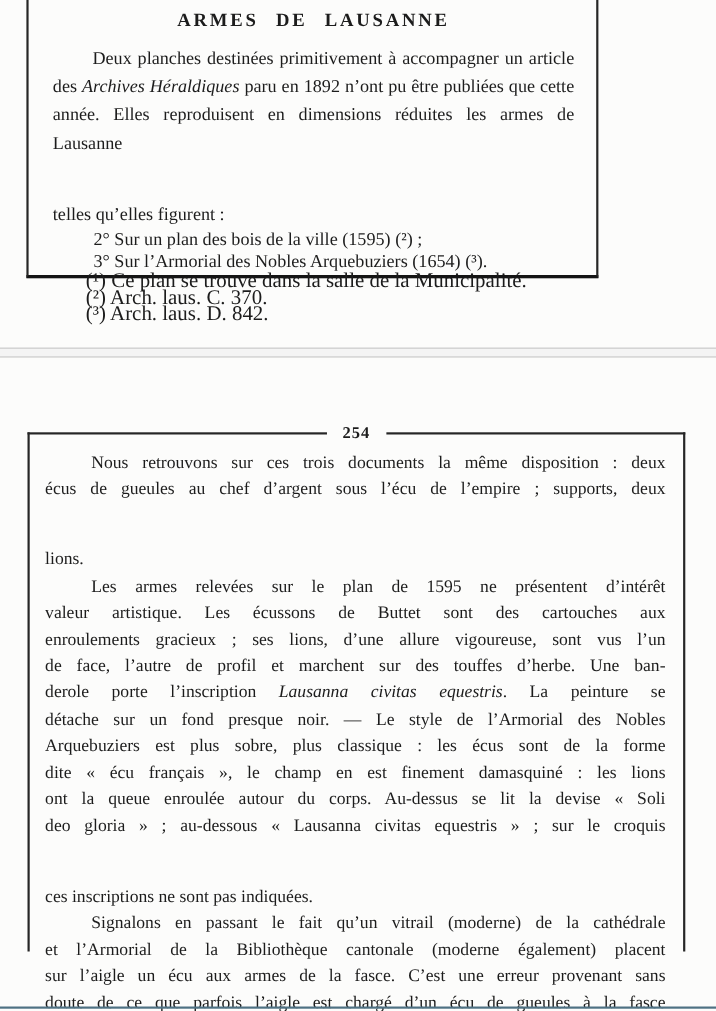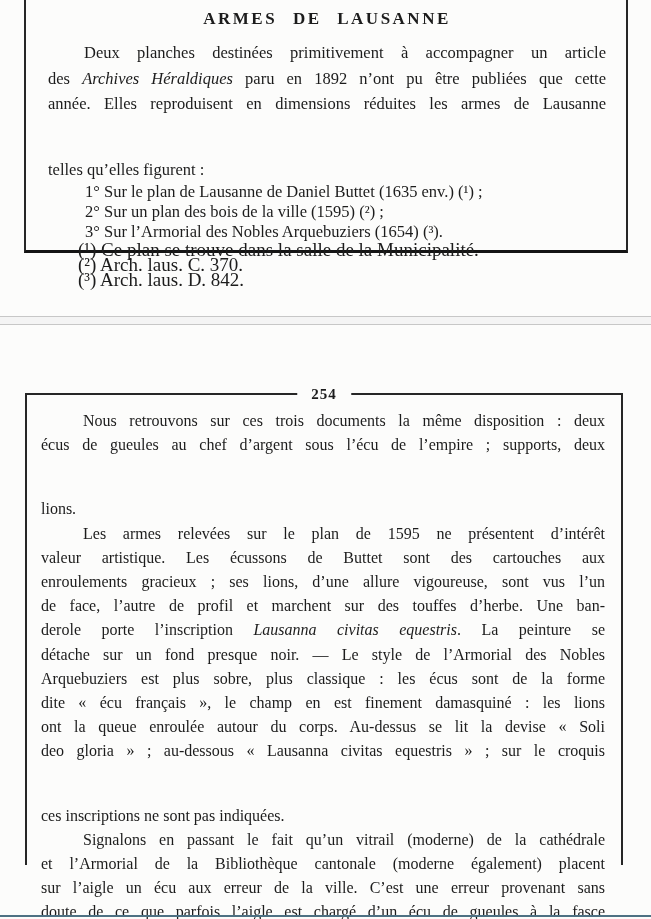--- a/index.html
+++ b/index.html
@@ -6,21 +6,21 @@
     --paper:#fcfcfb; --ink:#1c1c1c; --rule:#262626;
     --band:#f4f4f4; --band-border:#c7c7c7; --scan-line:#4e7183;
   }
   *{margin:0;padding:0;box-sizing:border-box;}
   html,body{background:#fff;}
   body{width:651px;height:919px;position:relative;overflow:hidden;
        font-family:"Liberation Serif","DejaVu Serif",serif;color:var(--ink);}
   .scan{position:absolute;inset:0;background:var(--paper);}
 
   
-  .top-box{position:absolute;left:24px;top:0;width:604px;height:253px;
+  .top-box{position:absolute;left:24px;top:0;width:520px;height:253px;
     border-left:2px solid var(--rule);border-right:2px solid var(--rule);
     border-bottom:3px solid #141414;
     padding:8px 20px 0 22px;}
   .title{font-size:17px;font-weight:bold;text-align:center;
     letter-spacing:2.5px;word-spacing:9px;line-height:22px;margin-bottom:10px;}
 
   .para{font-size:16.5px;line-height:25.5px;}
   .justify .line{text-align:justify;text-align-last:justify;}
   .justify .line.endline{text-align-last:left;margin-top:40px;}
   .line.first{text-indent:42px;}
@@ -64,21 +64,20 @@
 
   <section class="top-box">
     <h1 class="title">ARMES DE LAUSANNE</h1>
     <div class="para justify">
         <div class="line first">Deux planches destinées primitivement à accompagner un article</div>
         <div class="line">des <i>Archives Héraldiques</i> paru en 1892 n’ont pu être publiées que cette</div>
         <div class="line">année. Elles reproduisent en dimensions réduites les armes de Lausanne</div>
         <div class="line endline">telles qu’elles figurent :</div>
       </div>
     <div class="para list">
-        <div class="line">1°  Sur le plan de Lausanne de Daniel Buttet (1635 env.) (¹) ;</div>
         <div class="line">2°  Sur un plan des bois de la ville (1595) (²) ;</div>
         <div class="line">3°  Sur l’Armorial des Nobles Arquebuziers (1654) (³).</div>
       </div>
     <div class="para footnotes">
         <div class="line">(¹) Ce plan se trouve dans la salle de la Municipalité.</div>
         <div class="line">(²) Arch. laus. C. 370.</div>
         <div class="line">(³) Arch. laus. D. 842.</div>
       </div>
   </section>
 
@@ -100,21 +99,21 @@
         <div class="line">détache sur un fond presque noir. — Le style de l’Armorial des Nobles</div>
         <div class="line">Arquebuziers est plus sobre, plus classique : les écus sont de la forme</div>
         <div class="line">dite « écu français », le champ en est finement damasquiné : les lions</div>
         <div class="line">ont la queue enroulée autour du corps. Au-dessus se lit la devise « Soli</div>
         <div class="line">deo gloria » ; au-dessous « Lausanna civitas equestris » ; sur le croquis</div>
         <div class="line endline">ces inscriptions ne sont pas indiquées.</div>
       </div>
     <div class="para justify">
         <div class="line first">Signalons en passant le fait qu’un vitrail (moderne) de la cathédrale</div>
         <div class="line">et l’Armorial de la Bibliothèque cantonale (moderne également) placent</div>
-        <div class="line">sur l’aigle un écu aux erreur de la ville. C’est une erreur provenant sans</div>
+        <div class="line">sur l’aigle un écu aux armes de la fasce. C’est une erreur provenant sans</div>
         <div class="line">doute de ce que parfois l’aigle est chargé d’un écu de gueules à la fasce</div>
       </div>
     <div class="sigline">
       <span>d’argent, armes de la maison d’Autriche.</span>
       <span><span>André </span><span class="sc">Elles.</span></span>
     </div>
     <div class="end-rule"></div>
   </section>
 
   <div class="scan-edge"></div>

